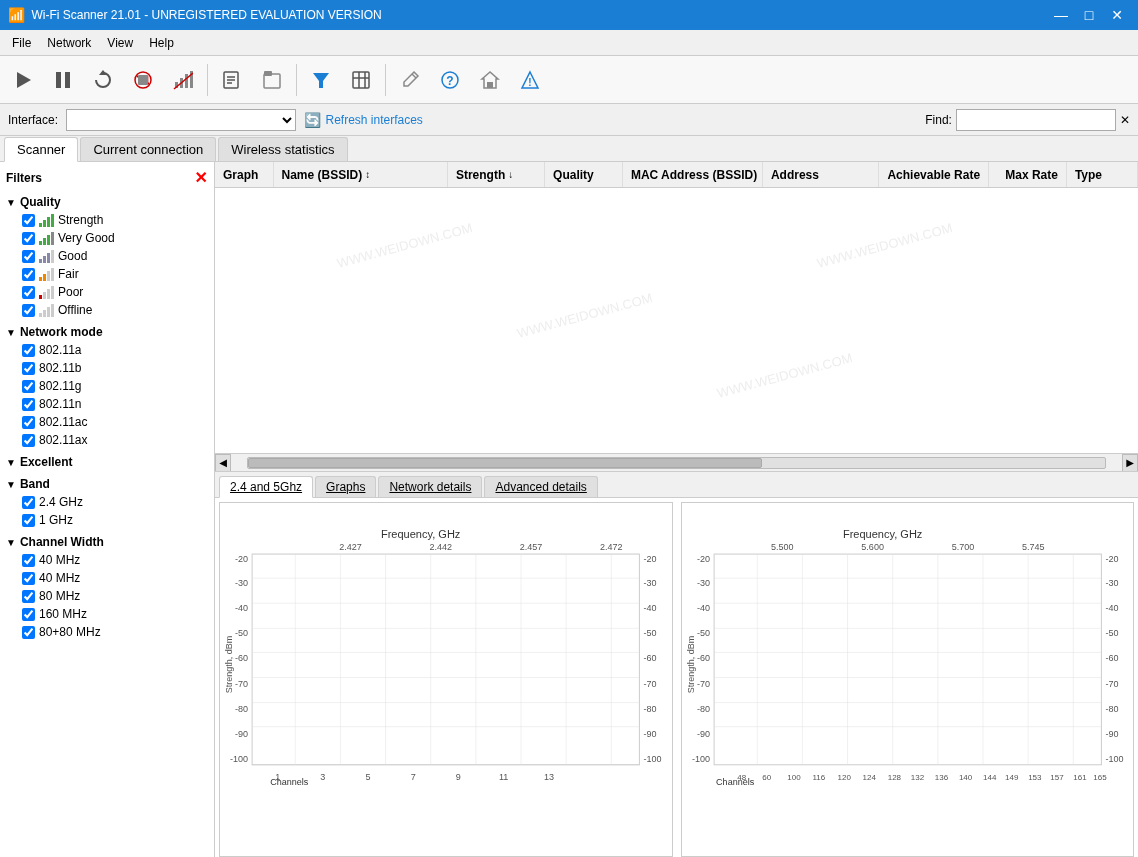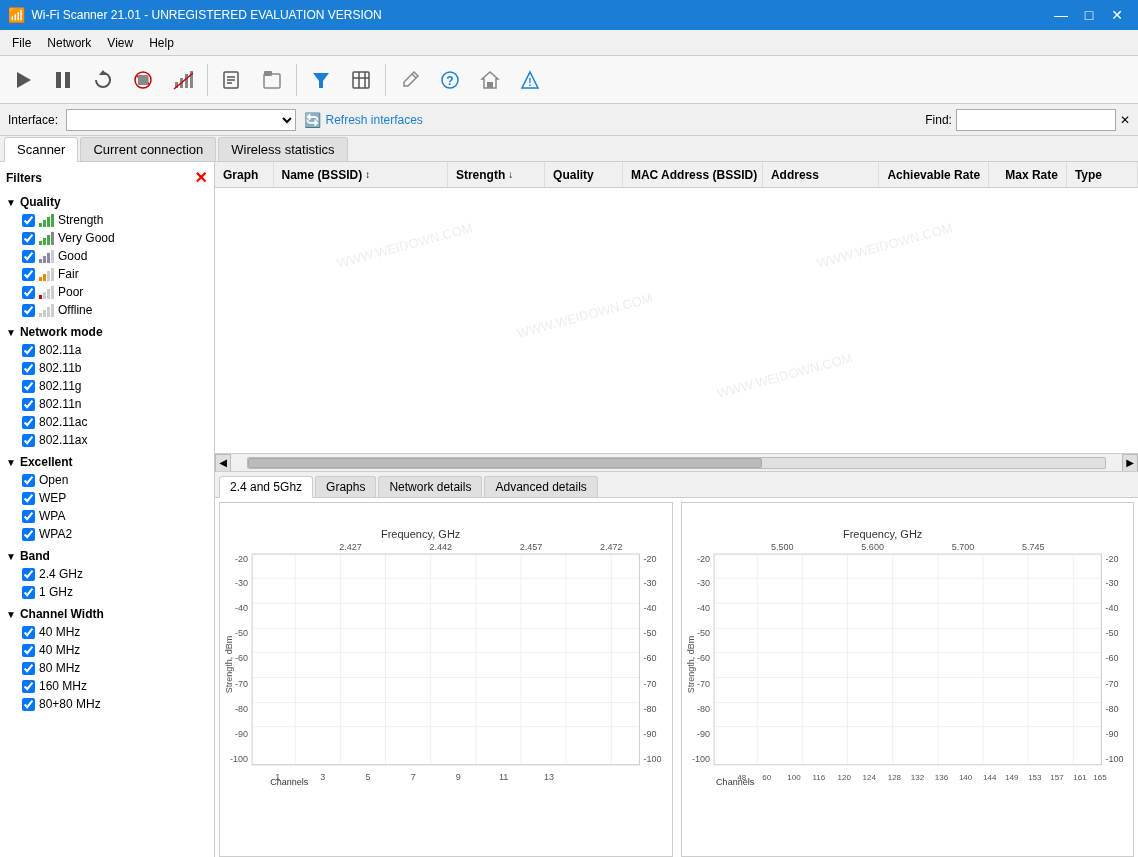--- a/index.html
+++ b/index.html
@@ -188,20 +188,21 @@
       flex-direction: column;
       overflow: hidden;
     }
     #chart-tabs {
       background: #f0f0f0;
       border-bottom: 1px solid #ccc;
       height: 26px;
       display: flex;
       align-items: flex-end;
       padding: 0 4px;
+      text-decoration: underline;
     }
     .chart-tab {
       padding: 3px 10px;
       border: 1px solid #ccc;
       border-bottom: none;
       background: #e0e0e0;
       cursor: pointer;
       font-size: 12px;
       margin-right: 2px;
       border-radius: 3px 3px 0 0;
@@ -510,38 +511,20 @@
           <input type="checkbox" checked="" style="">
           <span>802.11ax</span>
         </div>
       </div>
     </div>
 
     <div class="filter-group">
       <div class="filter-group-header">
         <span class="arrow">▼</span>
         <span>Excellent</span>
-      </div>
-      <div class="filter-items">
-        <div class="filter-item">
-          <input type="checkbox" checked="" style="">
-          <span>Open</span>
-        </div>
-        <div class="filter-item">
-          <input type="checkbox" checked="" style="">
-          <span>WEP</span>
-        </div>
-        <div class="filter-item">
-          <input type="checkbox" checked="" style="">
-          <span>WPA</span>
-        </div>
-        <div class="filter-item">
-          <input type="checkbox" checked="" style="">
-          <span>WPA2</span>
-        </div>
       </div>
     </div>
 
     <div class="filter-group">
       <div class="filter-group-header">
         <span class="arrow">▼</span>
         <span>Band</span>
       </div>
       <div class="filter-items">
         <div class="filter-item">

